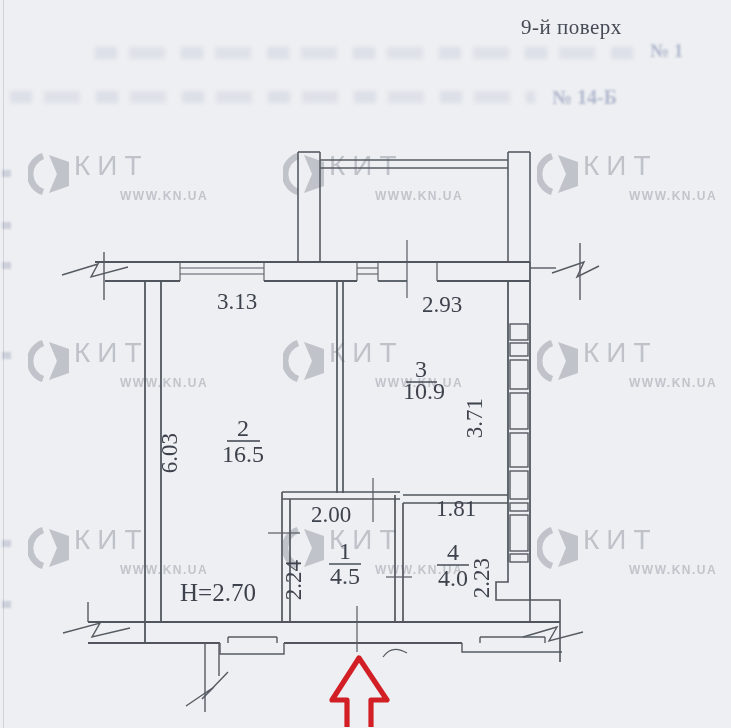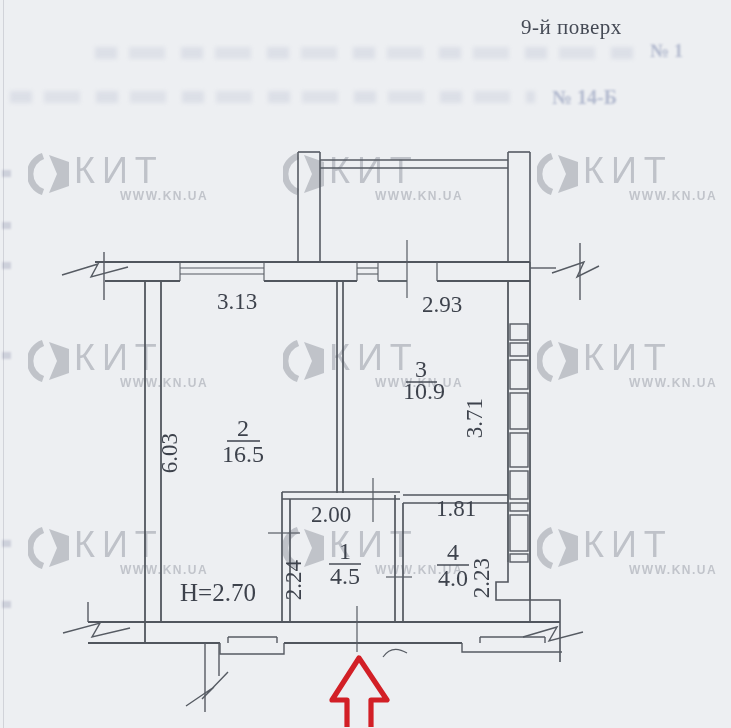--- a/index.html
+++ b/index.html
@@ -11,21 +11,21 @@
   .scan-edge{position:absolute;left:3px;top:0;width:1px;height:728px;background:#c9ccd2;opacity:.8;}
   .floor-label{
     position:absolute;left:521px;top:15px;width:120px;
     font-size:21px;color:#454a55;letter-spacing:.5px;white-space:nowrap;
   }
   
   .wm{position:absolute;width:250px;height:70px;pointer-events:none;}
   .wm-icon{position:absolute;left:0;top:0;}
   .wm-brand{
     position:absolute;left:46px;top:0;
-    font-family:"Liberation Sans",sans-serif;font-size:36px;font-weight:500;
+    font-family:"Liberation Sans",sans-serif;font-size:28px;font-weight:500;
     letter-spacing:7px;color:#b7bbc2;opacity:.85;
   }
   .wm-url{
     position:absolute;left:92px;top:39px;
     font-family:"Liberation Sans",sans-serif;font-size:12px;font-weight:bold;
     letter-spacing:1.5px;color:#bdc0c7;opacity:.9;
   }
   
   .ghost-line{
     position:absolute;height:12px;filter:blur(2px);opacity:.5;

